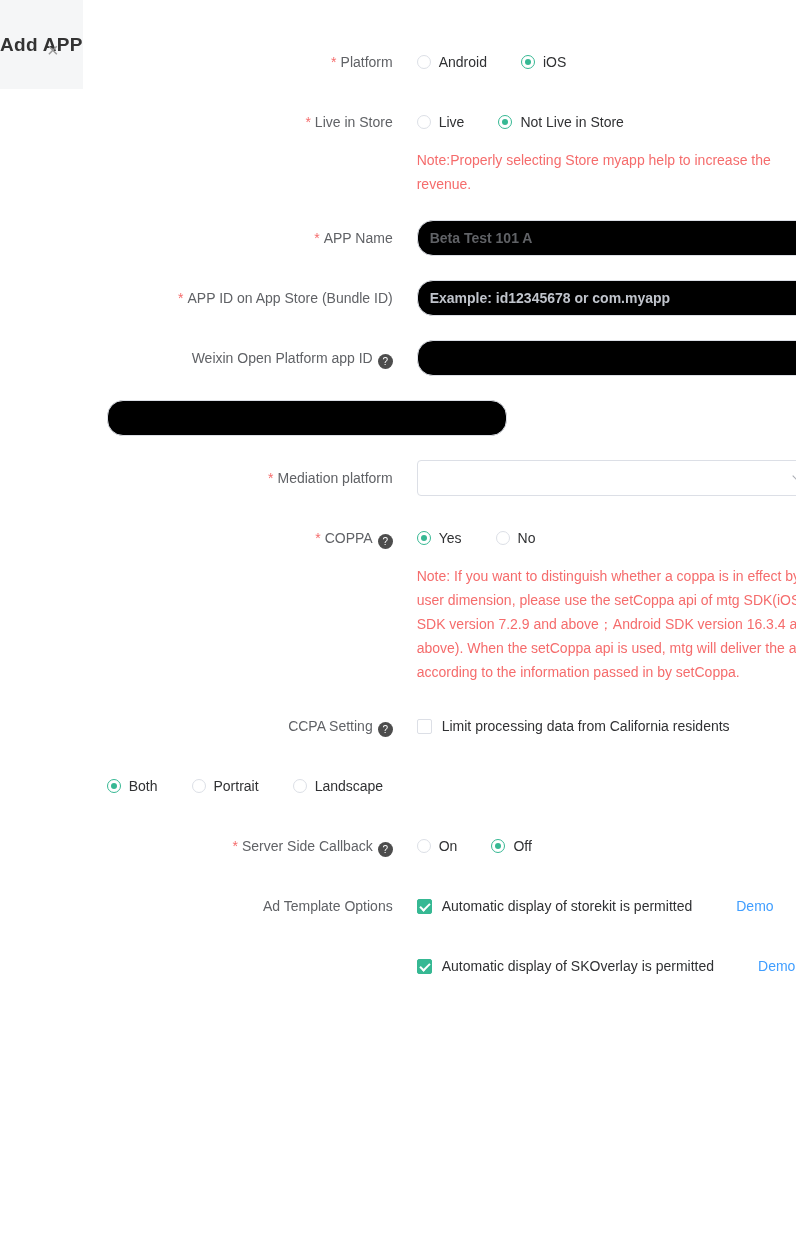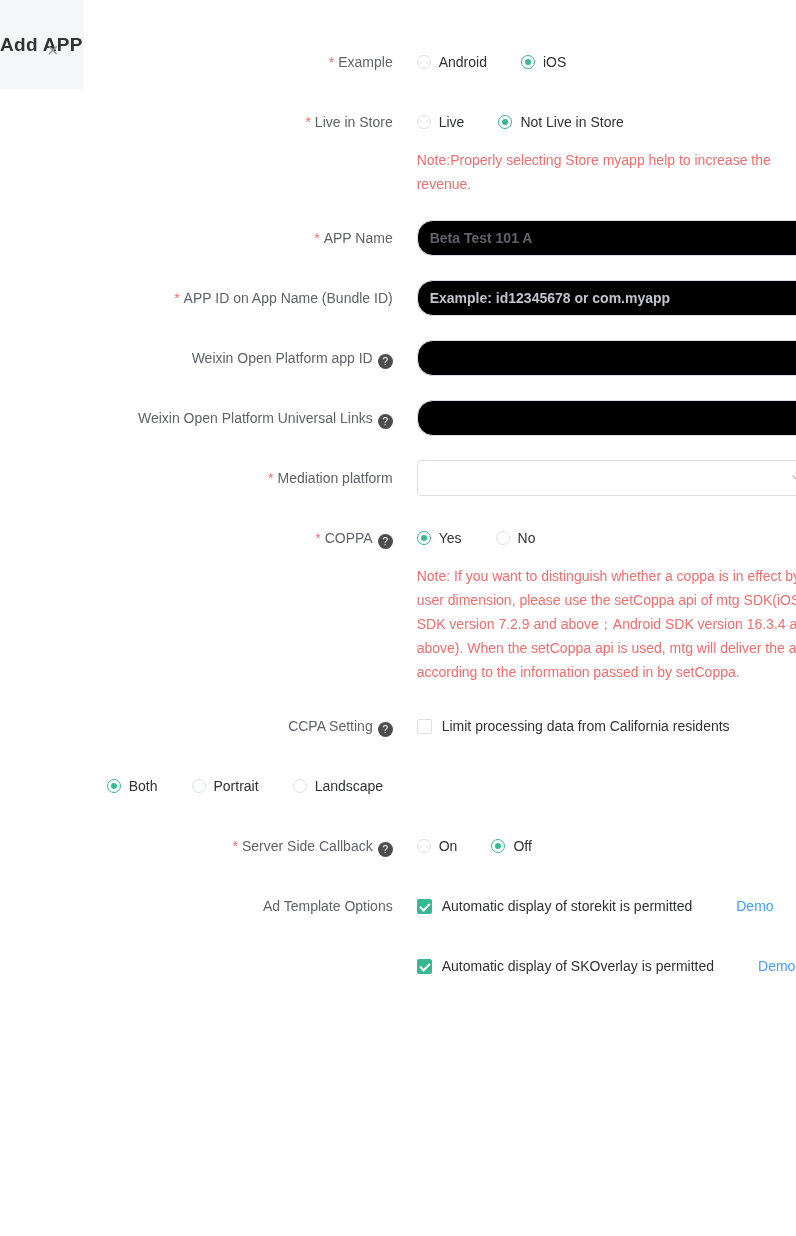--- a/index.html
+++ b/index.html
@@ -54,21 +54,21 @@
 
   <div class="modal-header">
     <div class="modal-title">Add APP</div>
     <span class="close">×</span>
   </div>
 
   <div class="modal-body">
 
     <div class="row">
       <div class="row-label">
-        <span class="required-star">*</span><span>Example</span>
+        <span class="required-star">*</span><span>Platform</span>
       </div>
       <div class="row-control">
         <div class="control-line">
           <label class="option">
             <span class="radio"></span>
             <span class="option-text">Android</span>
           </label>
           <label class="option">
             <span class="radio checked"></span>
             <span class="option-text">iOS</span>
@@ -102,44 +102,41 @@
       </div>
       <div class="row-control">
         <div class="control-line">
           <input class="text-input" value="Beta Test 101 A" style="">
         </div>
       </div>
     </div>
 
     <div class="row">
       <div class="row-label">
-        <span class="required-star">*</span><span>APP ID on App Name (Bundle ID)</span>
+        <span class="required-star">*</span><span>APP ID on App Store (Bundle ID)</span>
       </div>
       <div class="row-control">
         <div class="control-line">
           <input class="text-input" placeholder="Example: id12345678 or com.myapp" style="">
         </div>
       </div>
     </div>
 
     <div class="row">
       <div class="row-label">
         <span>Weixin Open Platform app ID</span><span class="help-icon">?</span>
       </div>
       <div class="row-control">
         <div class="control-line">
           <input class="text-input" value="" style="">
         </div>
       </div>
     </div>
 
     <div class="row">
-      <div class="row-label">
-        <span>Weixin Open Platform Universal Links</span><span class="help-icon">?</span>
-      </div>
       <div class="row-control">
         <div class="control-line">
           <input class="text-input" value="" style="">
         </div>
       </div>
     </div>
 
     <div class="row">
       <div class="row-label">
         <span class="required-star">*</span><span>Mediation platform</span>

